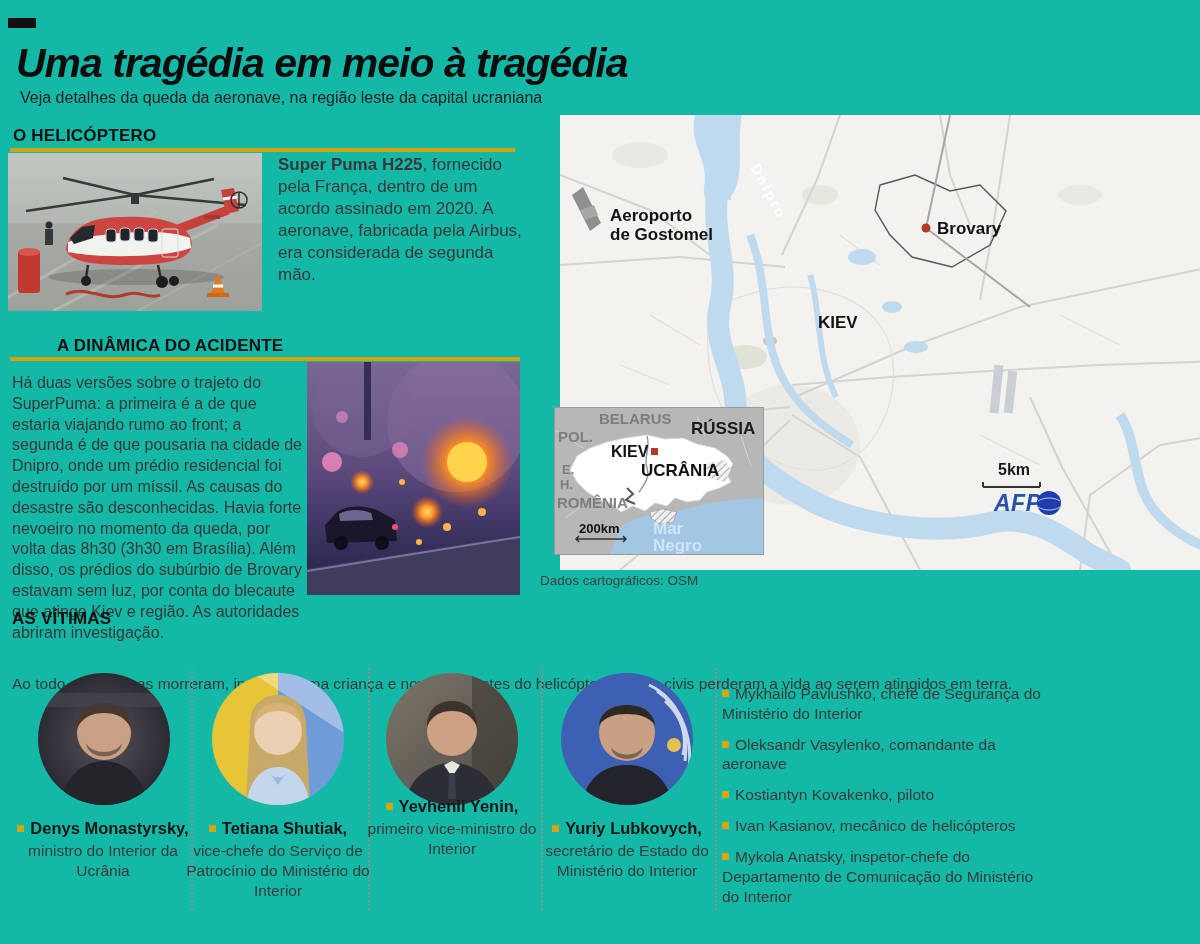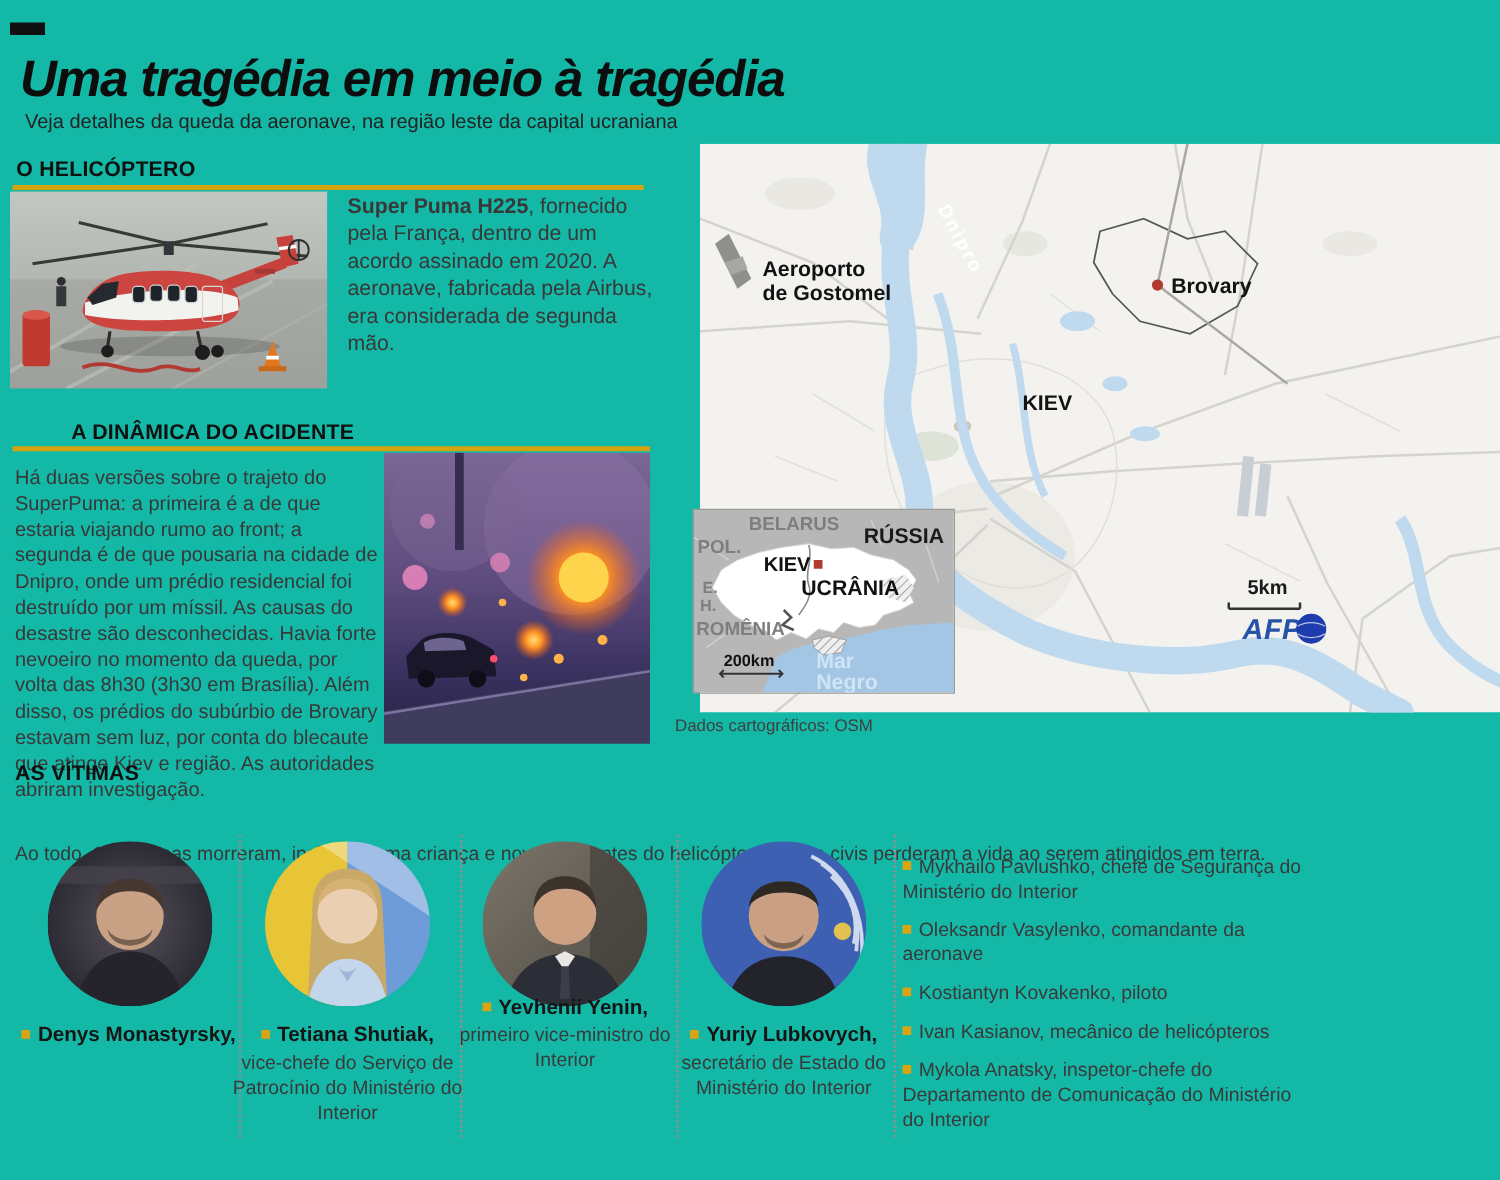--- a/index.html
+++ b/index.html
@@ -305,20 +305,21 @@
       <circle cx="113" cy="72" r="7" fill="#e3c14f"></circle>
       <path d="M20,132 C26,102 46,92 66,92 C86,92 106,102 112,132 Z" fill="#23242b"></path>
       <circle cx="66" cy="60" r="28" fill="#c9a083"></circle>
       <path d="M38,52 C40,38 52,32 66,32 C80,32 92,38 94,52 C88,44 78,41 66,41 C54,41 44,44 38,52 Z" fill="#2e2823"></path>
       <path d="M50,74 C56,84 76,84 82,74 C80,90 52,90 50,74 Z" fill="#5e4a3e" opacity="0.7"></path>
     </svg>
   </div>
 
   <div class="abs" style="left:10px;top:818px;width:186px;">
     <div class="pname"><span class="sq"></span><span>Denys Monastyrsky,</span></div>
+    <div class="prole">ministro do Interior da Ucrânia</div>
   </div>
   <div class="abs" style="left:185px;top:818px;width:186px;">
     <div class="pname"><span class="sq"></span><span>Tetiana Shutiak,</span></div>
     <div class="prole">vice-chefe do Serviço de Patrocínio do Ministério do Interior</div>
   </div>
   <div class="abs" style="left:359px;top:796px;width:186px;">
     <div class="pname"><span class="sq"></span><span>Yevhenii Yenin,</span></div>
     <div class="prole">primeiro vice-ministro do Interior</div>
   </div>
   <div class="abs" style="left:722px;top:684px;width:322px;">

